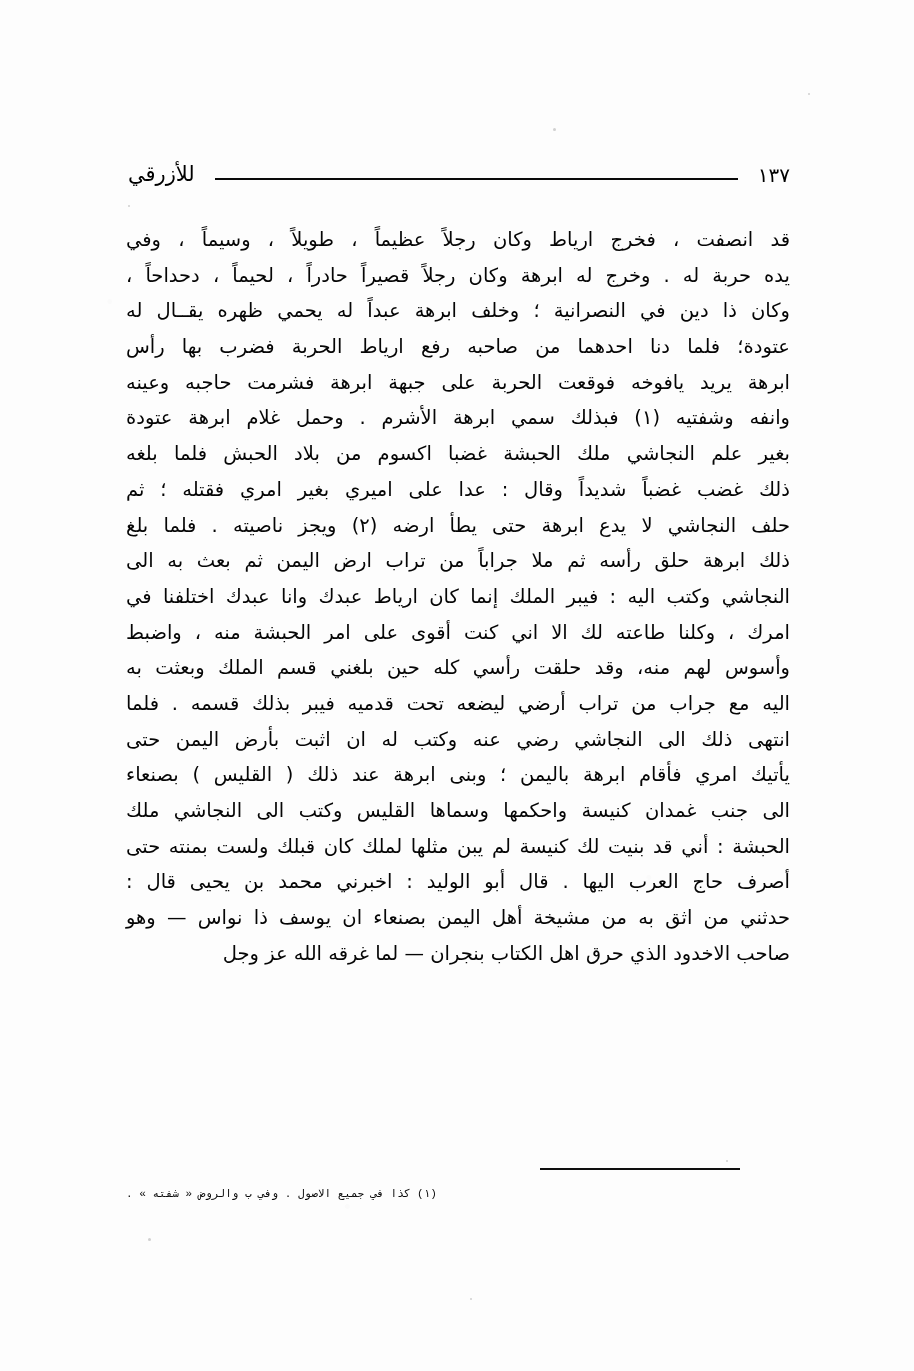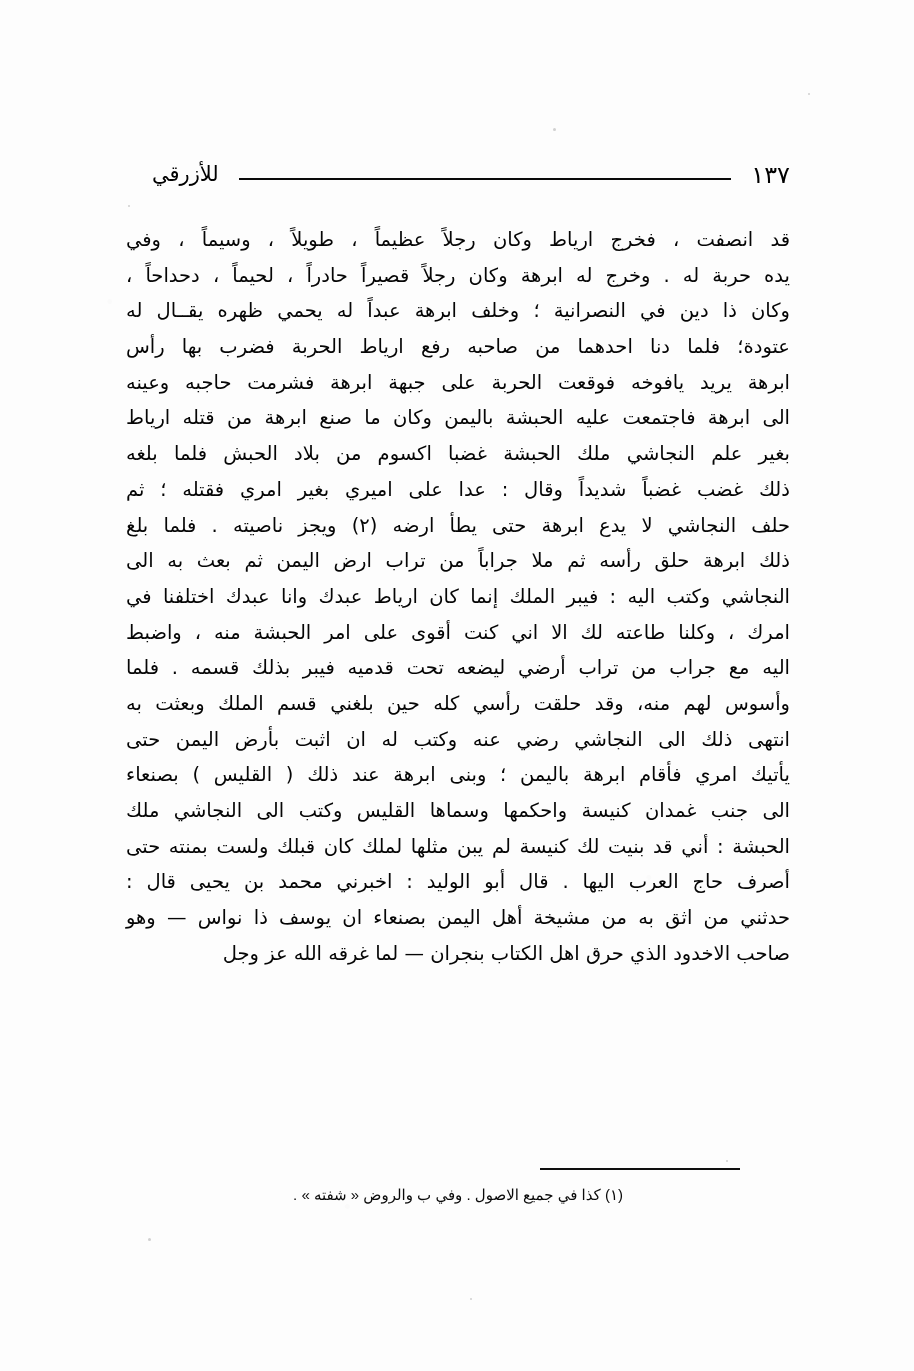--- a/index.html
+++ b/index.html
@@ -48,31 +48,30 @@
     align-items: center;
     gap: 14px;
   }
   .header-title {
     font-family: "DejaVu Sans", sans-serif;
     font-size: 21px;
     line-height: 1;
     white-space: nowrap;
     letter-spacing: 0;
     transform: translateY(-3px);
-    margin-left: 24px;
   }
   .header-rule {
     flex: 1 1 auto;
     height: 2px;
     background: #0a0a0a;
     margin: 0 6px;
     transform: translateY(2px);
   }
   .header-folio {
-    font-size: 24px;
+    font-size: 20px;
     line-height: 1;
     white-space: nowrap;
     transform: translateY(-2px);
   }
 
   
   .body-block {
     position: absolute;
     top: 222px;
     right: 124px;
@@ -114,26 +113,26 @@
   }
   .footnotes {
     position: absolute;
     top: 1182px;
     right: 124px;
     left: 126px;
     direction: rtl;
     text-align: center;
   }
   .fn-line {
-    font-family: Liberation Sans, sans-serif;
-    font-size: 15px;
+    font-family: Liberation Mono, monospace;
+    font-size: 11px;
     line-height: 25px;
     white-space: nowrap;
     color: #0a0a0a;
-    text-align: center;
+    text-align: left;
   }
 </style>
 </head>
 <body>
 
 <div class="page">
 
   <div class="speck" style="top:128px;left:553px;width:3px;height:3px;"></div>
   <div class="speck" style="top:93px;left:808px;width:2px;height:2px;"></div>
   <div class="speck" style="top:1238px;left:148px;width:3px;height:3px;"></div>
@@ -146,29 +145,29 @@
     <div class="header-rule"></div>
     <div class="header-folio">١٣٧</div>
   </div>
 
   <div class="body-block">
     <div class="body-line"><span>قد انصفت ، فخرج ارياط وكان رجلاً عظيماً ، طويلاً ، وسيماً ، وفي</span></div>
     <div class="body-line"><span>يده حربة له . وخرج له ابرهة وكان رجلاً قصيراً حادراً ، لحيماً ، دحداحاً ،</span></div>
     <div class="body-line"><span>وكان ذا دين في النصرانية ؛ وخلف ابرهة عبداً له يحمي ظهره يقــال له</span></div>
     <div class="body-line"><span>عتودة؛ فلما دنا احدهما من صاحبه رفع ارياط الحربة فضرب بها رأس</span></div>
     <div class="body-line"><span>ابرهة يريد يافوخه فوقعت الحربة على جبهة ابرهة فشرمت حاجبه وعينه</span></div>
-    <div class="body-line"><span>الى ابرهة فاجتمعت عليه الحبشة باليمن وكان ما صنع ابرهة من قتله ارياط</span></div>
+    <div class="body-line"><span>وانفه وشفتيه (١) فبذلك سمي ابرهة الأشرم . وحمل غلام ابرهة عتودة</span></div>
     <div class="body-line"><span>بغير علم النجاشي ملك الحبشة غضبا اكسوم من بلاد الحبش فلما بلغه</span></div>
     <div class="body-line"><span>ذلك غضب غضباً شديداً وقال : عدا على اميري بغير امري فقتله ؛ ثم</span></div>
     <div class="body-line"><span>حلف النجاشي لا يدع ابرهة حتى يطأ ارضه (٢) ويجز ناصيته . فلما بلغ</span></div>
     <div class="body-line"><span>ذلك ابرهة حلق رأسه ثم ملا جراباً من تراب ارض اليمن ثم بعث به الى</span></div>
     <div class="body-line"><span>النجاشي وكتب اليه : فيبر الملك إنما كان ارياط عبدك وانا عبدك اختلفنا في</span></div>
     <div class="body-line"><span>امرك ، وكلنا طاعته لك الا اني كنت أقوى على امر الحبشة منه ، واضبط</span></div>
+    <div class="body-line"><span>وأسوس لهم منه، وقد حلقت رأسي كله حين بلغني قسم الملك وبعثت به</span></div>
     <div class="body-line"><span>اليه مع جراب من تراب أرضي ليضعه تحت قدميه فيبر بذلك قسمه . فلما</span></div>
-    <div class="body-line"><span>وأسوس لهم منه، وقد حلقت رأسي كله حين بلغني قسم الملك وبعثت به</span></div>
     <div class="body-line"><span>انتهى ذلك الى النجاشي رضي عنه وكتب له ان اثبت بأرض اليمن حتى</span></div>
     <div class="body-line"><span>يأتيك امري فأقام ابرهة باليمن ؛ وبنى ابرهة عند ذلك ( القليس ) بصنعاء</span></div>
     <div class="body-line"><span>الى جنب غمدان كنيسة واحكمها وسماها القليس وكتب الى النجاشي ملك</span></div>
     <div class="body-line"><span>الحبشة : أني قد بنيت لك كنيسة لم يبن مثلها لملك كان قبلك ولست بمنته حتى</span></div>
     <div class="body-line"><span>أصرف حاج العرب اليها . قال أبو الوليد : اخبرني محمد بن يحيى قال :</span></div>
     <div class="body-line"><span>حدثني من اثق به من مشيخة أهل اليمن بصنعاء ان يوسف ذا نواس — وهو</span></div>
     <div class="body-line last-line"><span>صاحب الاخدود الذي حرق اهل الكتاب بنجران — لما غرقه الله عز وجل</span></div>
   </div>
 
   <div class="fn-rule"></div>

